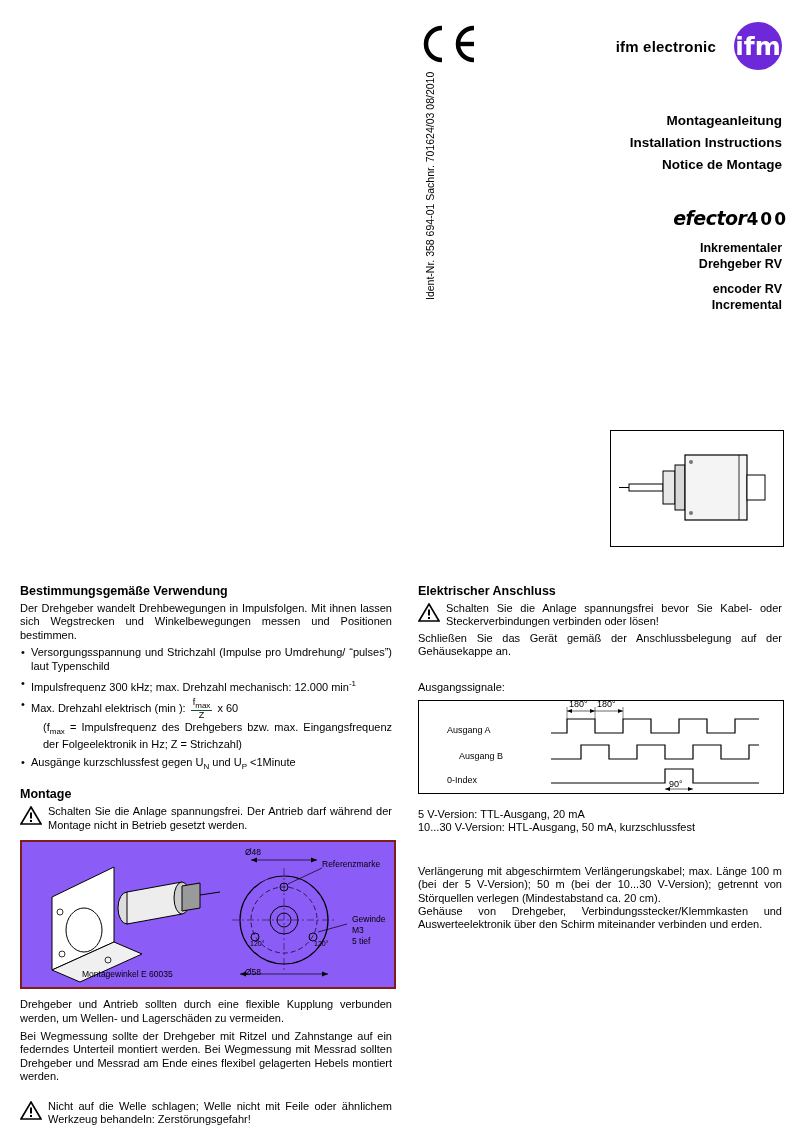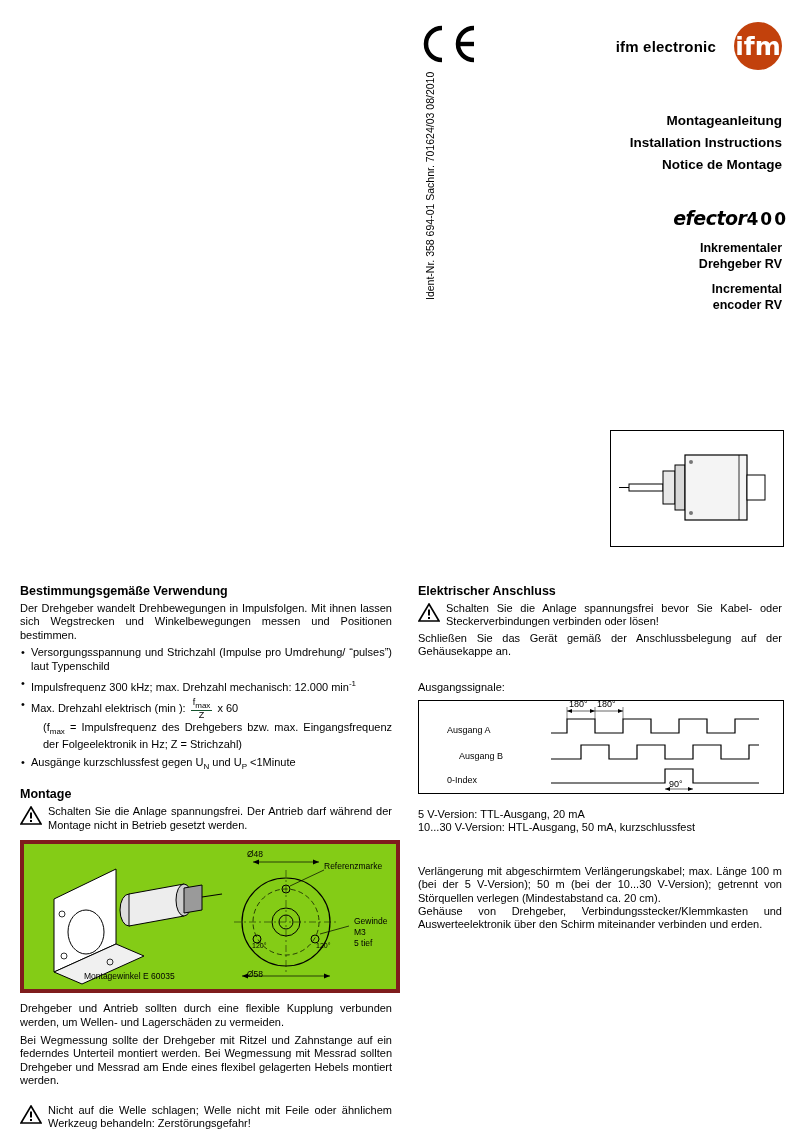--- a/index.html
+++ b/index.html
@@ -40,21 +40,21 @@
   .ifm-text {
     font-size: 15px;
     font-weight: bold;
     color: #000;
     letter-spacing: 0.2px;
   }
   .ifm-circle {
     width: 48px;
     height: 48px;
     border-radius: 50%;
-    background: #c2410c;
+    background: #6d28d9;
     color: #ffffff;
     display: flex;
     align-items: center;
     justify-content: center;
     font-size: 25px;
     font-weight: bold;
     font-family: "DejaVu Sans", sans-serif;
   }
 
   .title-block {
@@ -205,23 +205,23 @@
     font-size: 11px;
     line-height: 13.4px;
     text-align: justify;
   }
 
   
   .drawing-box {
     margin-top: 8px;
     width: 372px;
     height: 145px;
-    border: 4px solid #7f1d1d;
+    border: 2px solid #7f1d1d;
     position: relative;
-    background: #84cc16;
+    background: #8b5cf6;
     overflow: hidden;
   }
   .drawing-box .lbl {
     position: absolute;
     font-size: 8.5px;
     font-family: "Liberation Sans", sans-serif;
   }
 
   
   .signal-box {
@@ -267,22 +267,22 @@
   <div class="efector">
     <span>efector</span><span class="num">400</span>
   </div>
 
   <div class="product-block">
     <div class="p">
       <div>Inkrementaler</div>
       <div>Drehgeber RV</div>
     </div>
     <div class="p">
+      <div>encoder RV</div>
       <div>Incremental</div>
-      <div>encoder RV</div>
     </div>
   </div>
 
   <div class="sidecode">Ident-Nr. 358 694-01  Sachnr. 701624/03  08/2010</div>
 
   <div class="product-image">
     <svg width="170" height="113" viewBox="0 0 170 113">
 
       <rect x="18" y="53" width="34" height="7" fill="#ffffff" stroke="#000" stroke-width="1"></rect>
 

